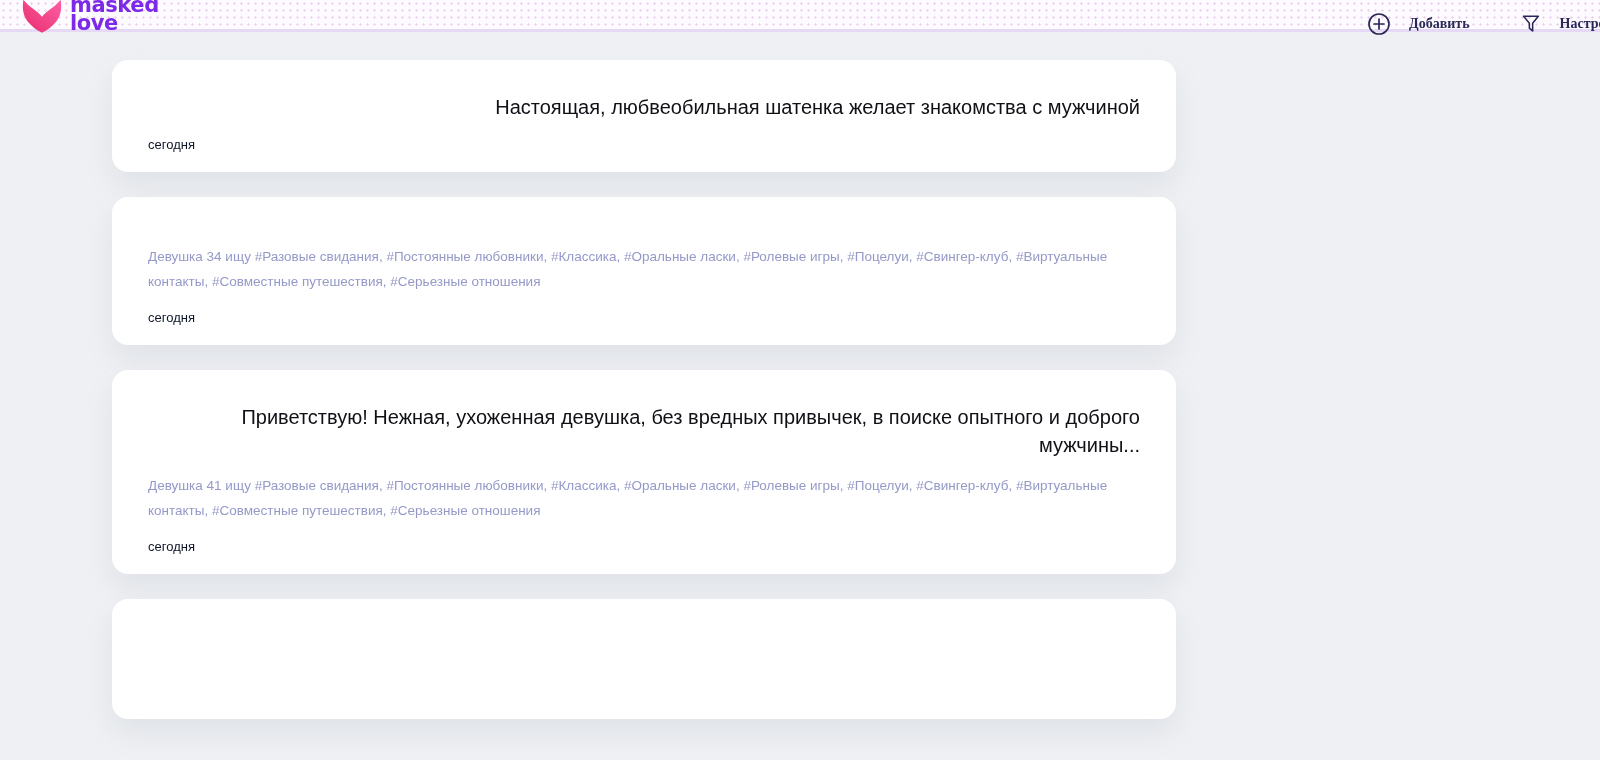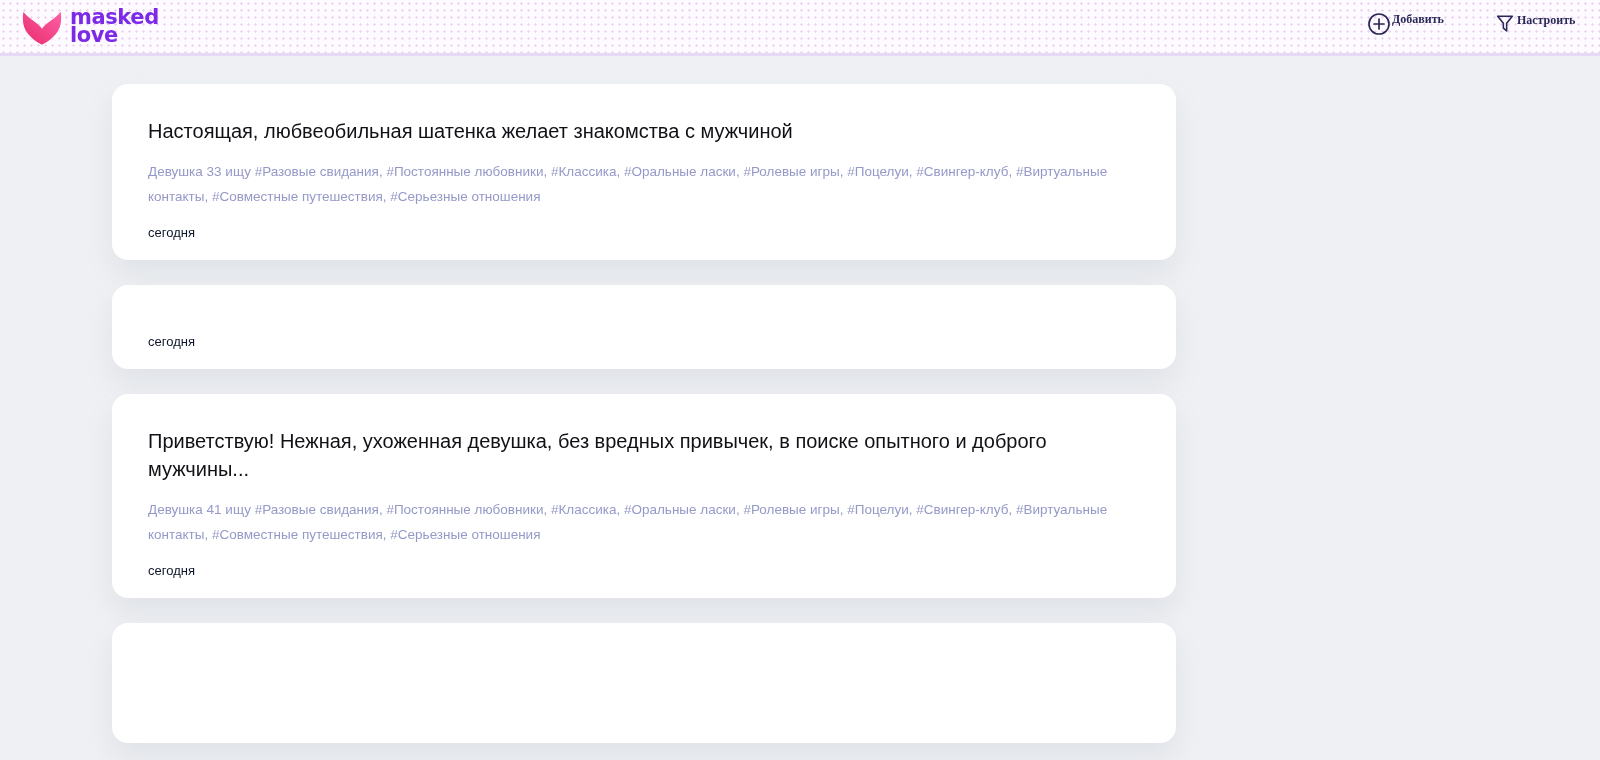--- a/index.html
+++ b/index.html
@@ -6,21 +6,21 @@
   html, body {
     margin: 0; padding: 0;
     width: 1600px; height: 760px;
     overflow: hidden;
     background: #eef0f3;
     font-family: "Liberation Sans", sans-serif;
   }
   
   header {
     position: relative;
-    height: 56px;
+    height: 32px;
     background-color: #fdfbff;
     background-image: radial-gradient(rgba(219,168,220,0.45) 1px, rgba(0,0,0,0) 1.3px);
     background-size: 7px 7px;
     border-bottom: 3px solid #e5d9f5;
     display: flex;
     align-items: center;
     padding-left: 20px;
   }
   .logo {
     display: flex;
@@ -45,48 +45,50 @@
     left: 1367px;
     top: 0;
     height: 47px;
     display: flex;
     align-items: center;
     gap: 50px;
     white-space: nowrap;
   }
   .nav-btn {
     display: flex;
-    gap: 1px;
+    align-items: center;
+    gap: 18px;
     background: none;
     border: none;
     padding: 0;
     cursor: pointer;
     font-family: "Liberation Serif", serif;
     font-weight: 700;
-    font-size: 12px;
+    font-size: 14px;
     color: #2a2858;
   }
   .nav-btn svg { display: block; }
   
   main { padding: 28px 0 0 112px; }
   .card {
     width: 1064px;
     background: #ffffff;
     border-radius: 16px;
     padding: 33px 36px 18px 36px;
     margin-bottom: 25px;
     box-shadow: 0 14px 26px rgba(143,152,173,0.14);
   }
   .card h2 {
     margin: 0;
     font-size: 20px;
     line-height: 28px;
     font-weight: 400;
     color: #101116;
     cursor: pointer;
+    text-align: right;
   }
   .card .tags {
     margin: 14px 0 0 0;
     font-size: 13.5px;
     line-height: 25px;
     color: #9599c8;
   }
   .card .date {
     margin-top: 15px;
     font-size: 13px;
@@ -138,25 +140,25 @@
       </span>
       <span>Настроить</span>
     </button>
   </nav>
 </header>
 
 <main>
 
   <article class="card">
     <h2>Настоящая, любвеобильная шатенка желает знакомства с мужчиной</h2>
-    <p class="tags">Девушка 33 ищу #Разовые свидания, #Постоянные любовники, #Классика, #Оральные ласки, #Ролевые игры, #Поцелуи, #Свингер-клуб, #Виртуальные контакты, #Совместные путешествия, #Серьезные отношения</p>
     <div class="date">сегодня</div>
   </article>
 
   <article class="card">
+    <p class="tags">Девушка 34 ищу #Разовые свидания, #Постоянные любовники, #Классика, #Оральные ласки, #Ролевые игры, #Поцелуи, #Свингер-клуб, #Виртуальные контакты, #Совместные путешествия, #Серьезные отношения</p>
     <div class="date">сегодня</div>
   </article>
 
   <article class="card">
     <h2>Приветствую! Нежная, ухоженная девушка, без вредных привычек, в поиске опытного и доброго мужчины...</h2>
     <p class="tags">Девушка 41 ищу #Разовые свидания, #Постоянные любовники, #Классика, #Оральные ласки, #Ролевые игры, #Поцелуи, #Свингер-клуб, #Виртуальные контакты, #Совместные путешествия, #Серьезные отношения</p>
     <div class="date">сегодня</div>
   </article>
 
   <article class="card card-partial"></article>

